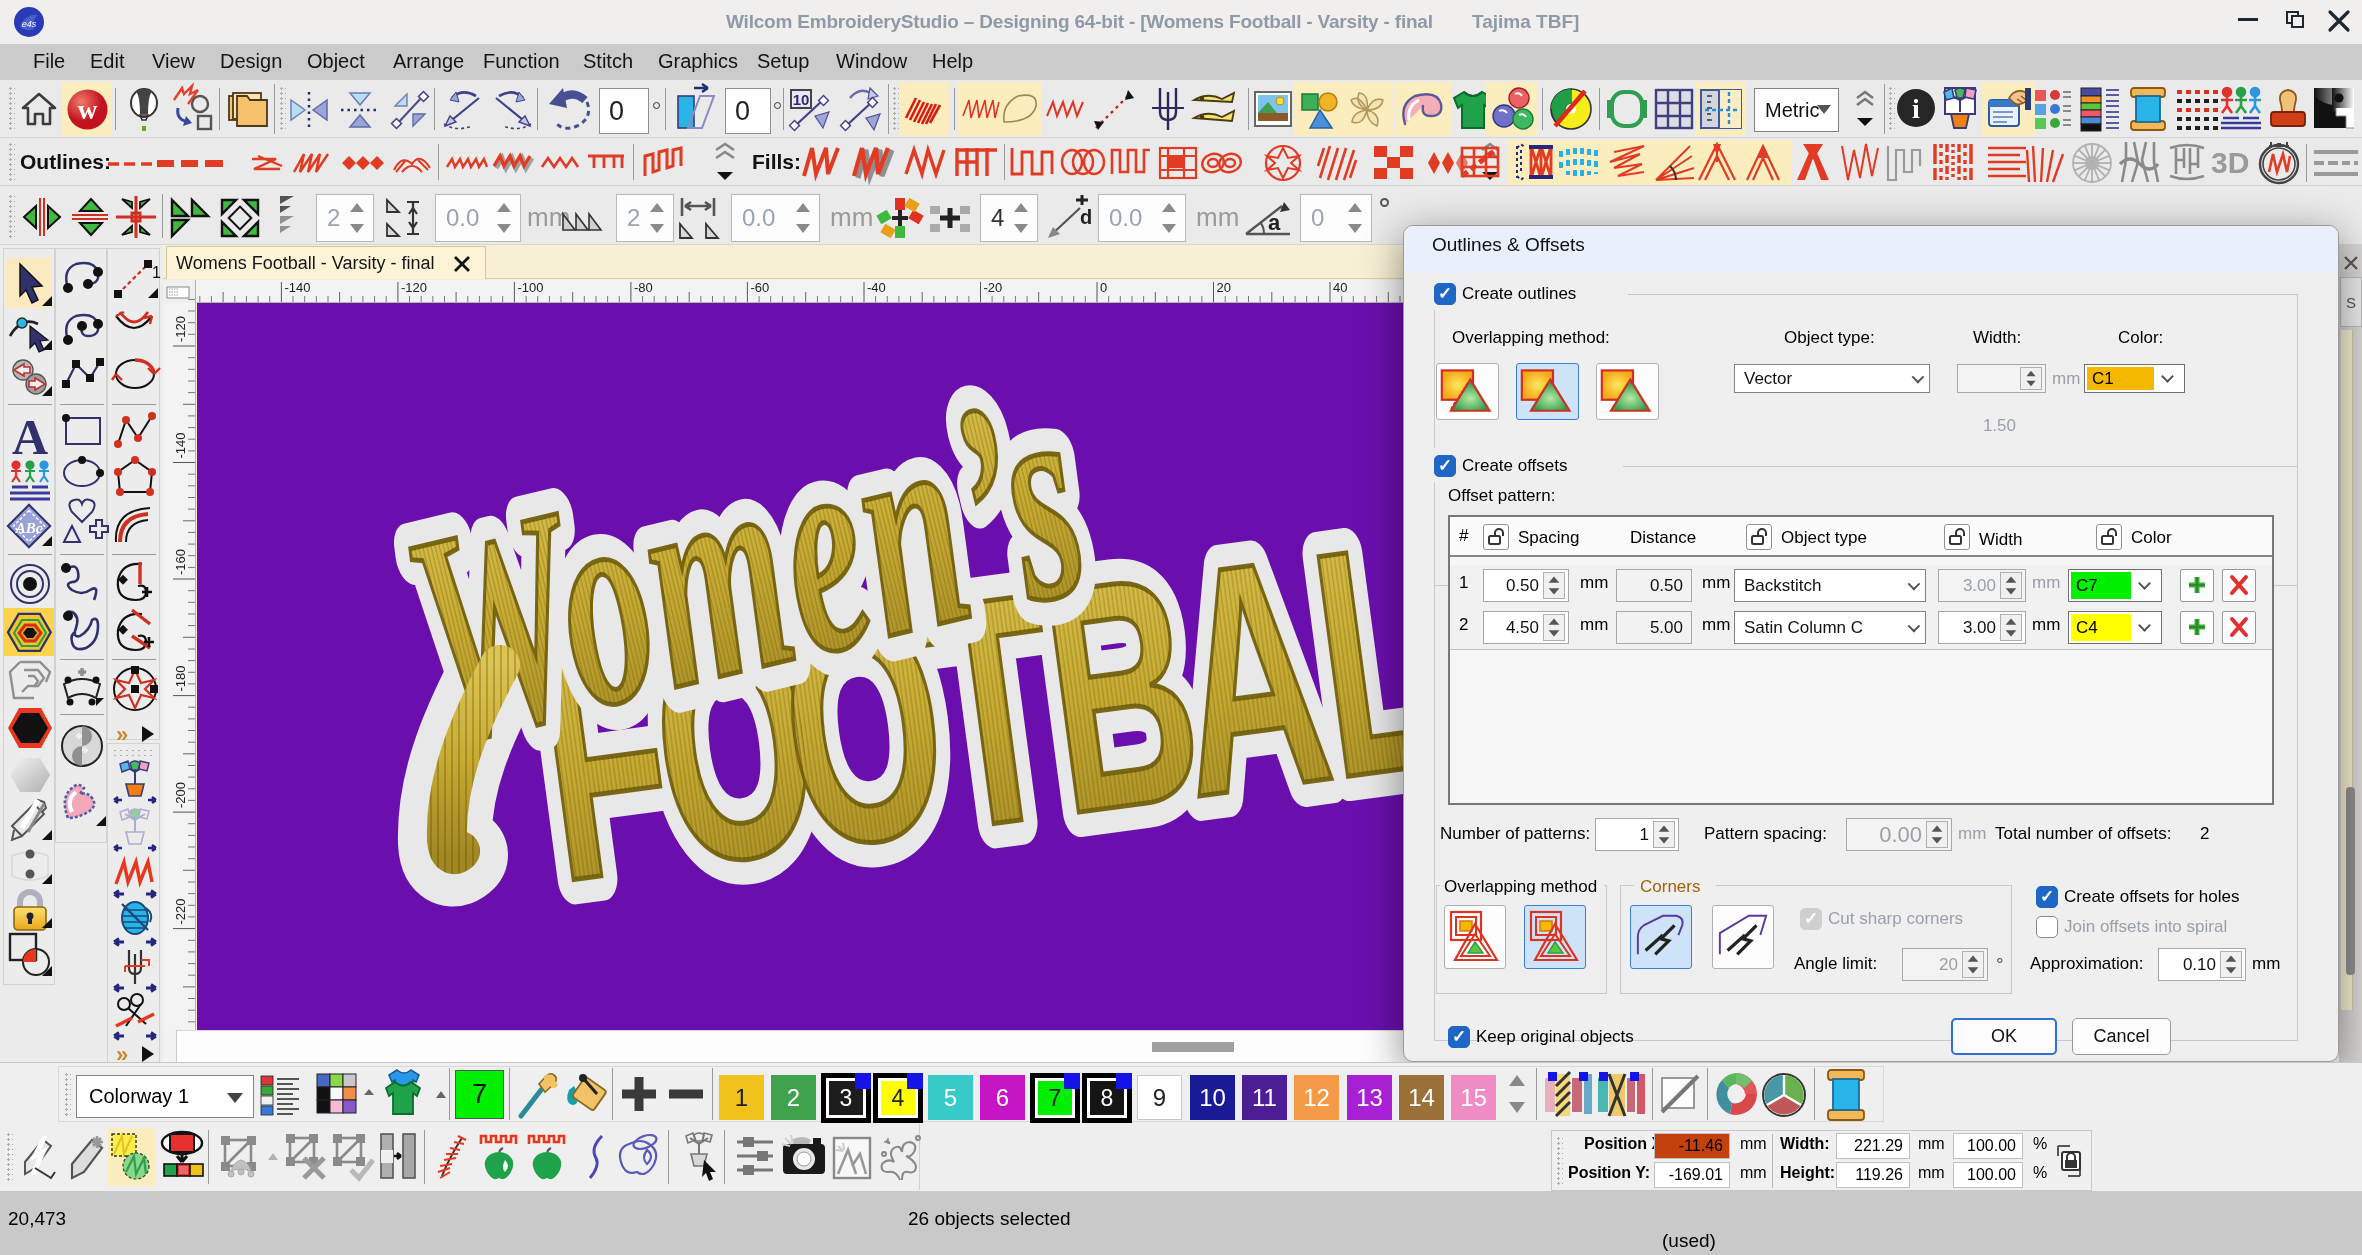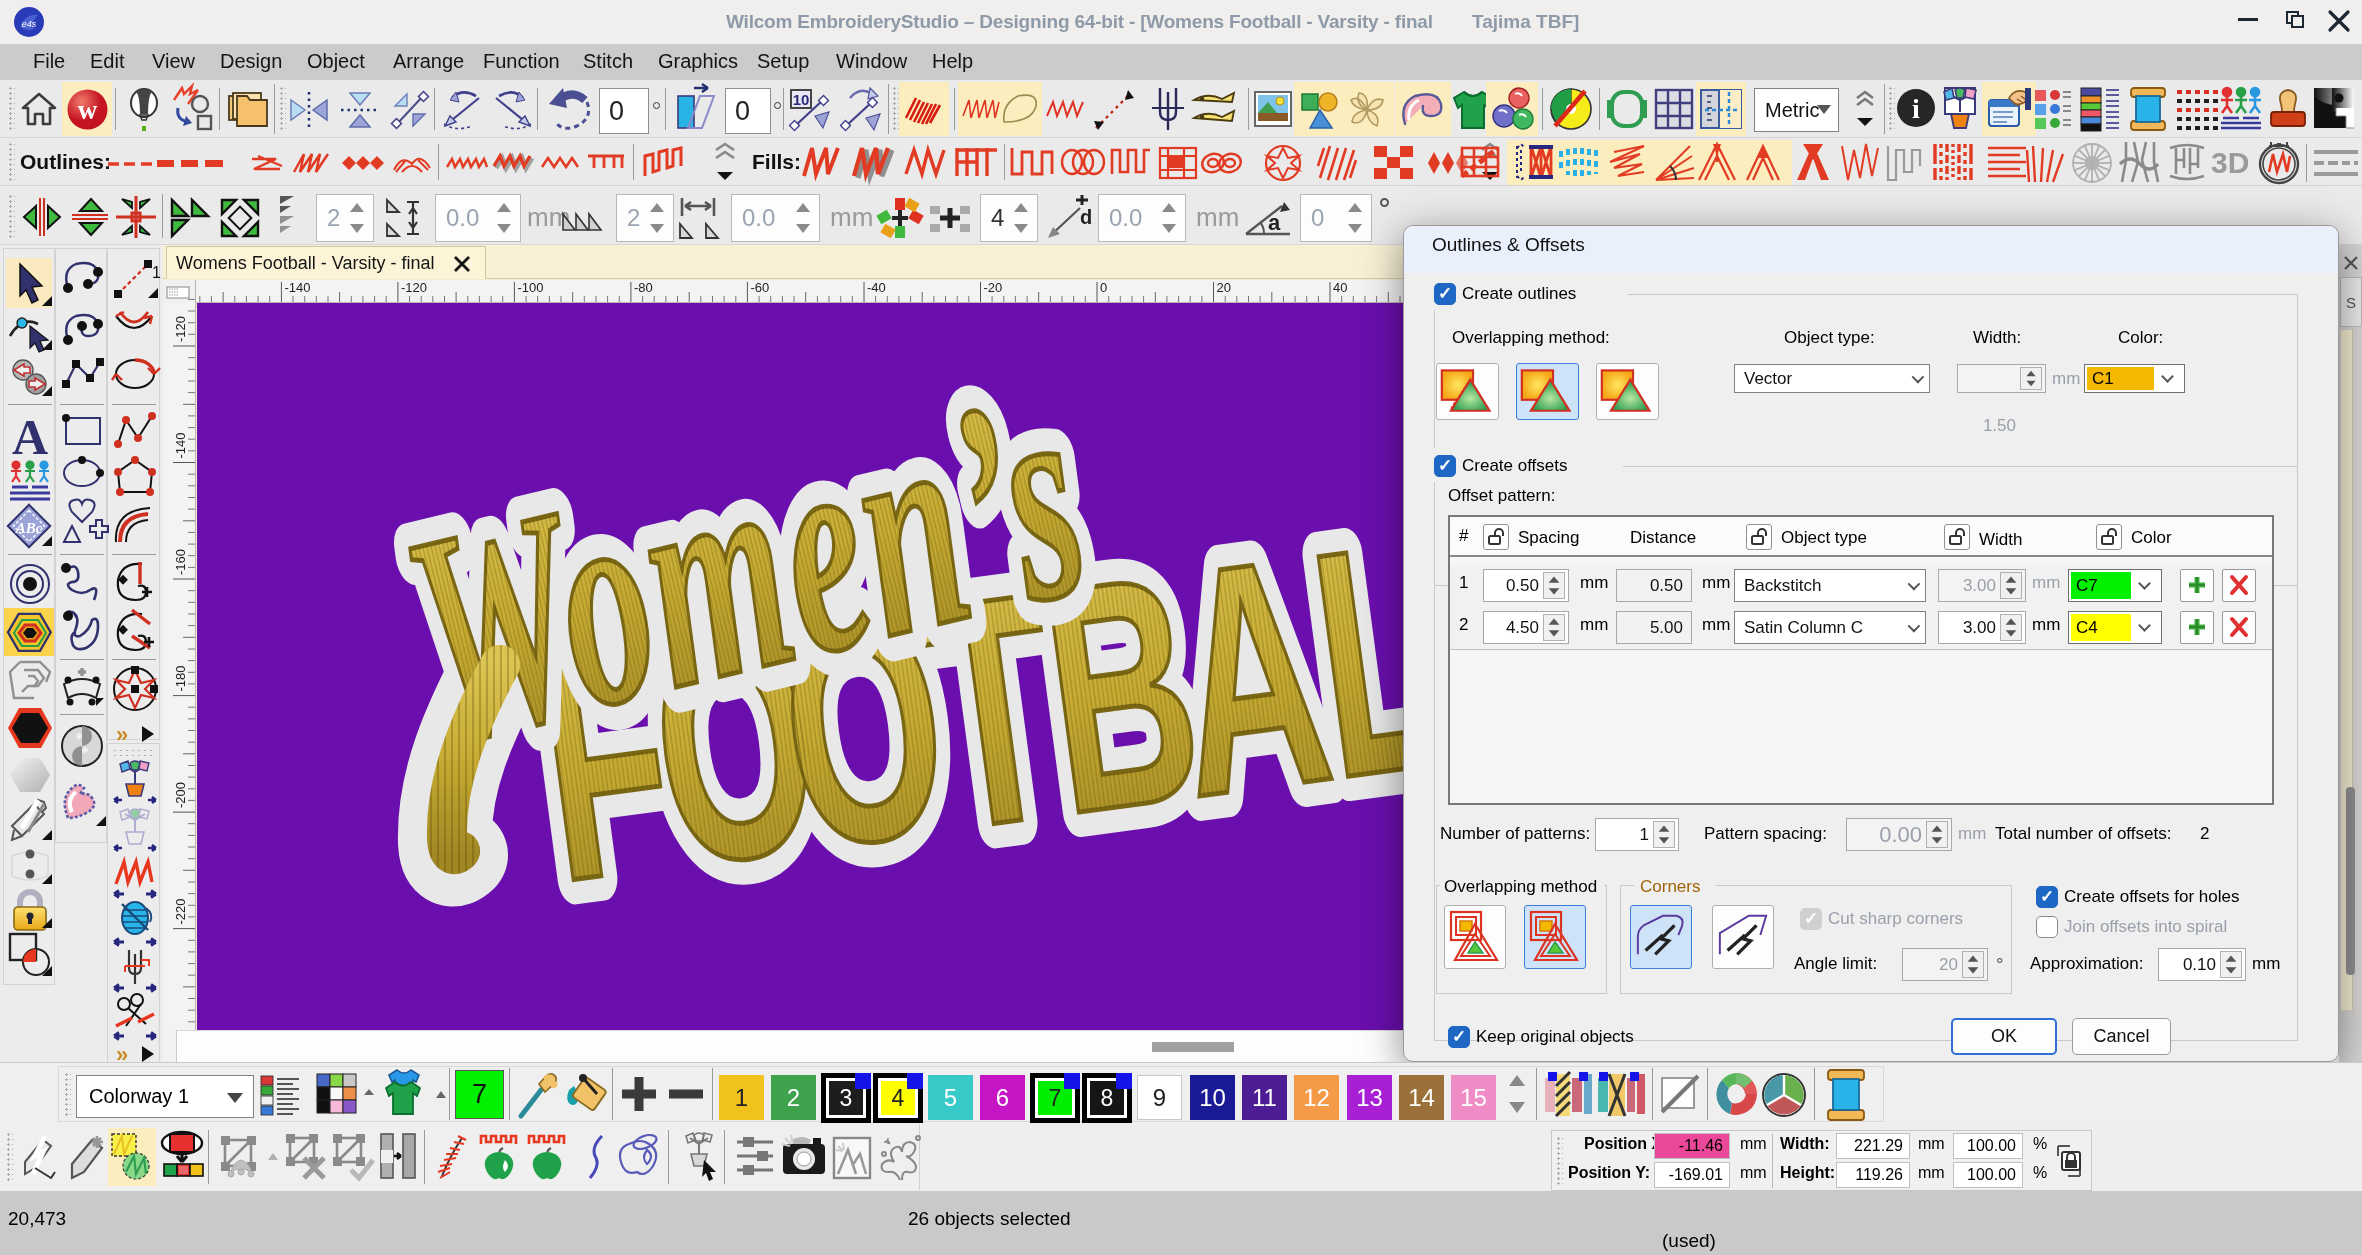--- a/index.html
+++ b/index.html
@@ -1983,21 +1983,21 @@
     <g fill="none" stroke="#888" stroke-width="2">
       <path d="M22 48 Q18 38 10 40 Q2 40 4 32 Q10 26 16 30 Q10 20 16 16 Q22 12 24 20 Q24 10 32 10 Q40 12 36 20 Q32 26 28 24 Q36 28 38 34 Q38 42 30 40 Q24 38 24 48"></path>
       <circle cx="6" cy="22" r="2"></circle>
       <circle cx="40" cy="6" r="2"></circle>
       <path d="M8 8 l4 4 M10 6 l0 6 M6 10 l6 0" stroke-width="1.4"></path>
     </g>
   </svg>
 <div class="abs" style="left:1551px;top:1130px;width:541px;height:61px;background:#f0f0f0;border:1px solid #c8c8c8;"></div>
 <div class="handle" style="left:1556px;top:1136px;height:50px;"></div>
 <div class="lbl" style="left:1568px;top:1135px;font-size:16px;font-weight:bold;margin-left:16px;">Position X:</div>
-<div class="abs" style="left:1654px;top:1133px;width:76px;height:26px;background:#ec4899;border:1px solid #c0c0c0;font-size:16px;display:flex;align-items:center;justify-content:flex-end;padding-right:6px;">-11.46</div>
+<div class="abs" style="left:1654px;top:1133px;width:76px;height:26px;background:#c2410c;border:1px solid #c0c0c0;font-size:16px;display:flex;align-items:center;justify-content:flex-end;padding-right:6px;">-11.46</div>
 <div class="lbl" style="left:1740px;top:1135px;font-size:16px;">mm</div>
 <div class="lbl" style="left:1568px;top:1164px;font-size:16px;font-weight:bold;">Position Y:</div>
 <div class="abs" style="left:1654px;top:1162px;width:76px;height:26px;background:#ffffff;border:1px solid #c0c0c0;font-size:16px;display:flex;align-items:center;justify-content:flex-end;padding-right:6px;">-169.01</div>
 <div class="lbl" style="left:1740px;top:1164px;font-size:16px;">mm</div>
 <div class="abs" style="left:1772px;top:1134px;width:1px;height:54px;background:#b8b8b8;"></div>
 <div class="lbl" style="left:1780px;top:1135px;font-size:16px;font-weight:bold;">Width:</div>
 <div class="abs" style="left:1836px;top:1133px;width:74px;height:26px;background:#fff;border:1px solid #c0c0c0;font-size:16px;display:flex;align-items:center;justify-content:flex-end;padding-right:6px;">221.29</div>
 <div class="lbl" style="left:1918px;top:1135px;font-size:16px;">mm</div>
 <div class="abs" style="left:1953px;top:1133px;width:70px;height:26px;background:#fff;border:1px solid #c0c0c0;font-size:16px;display:flex;align-items:center;justify-content:flex-end;padding-right:6px;">100.00</div>
 <div class="lbl" style="left:2033px;top:1135px;font-size:16px;">%</div>

